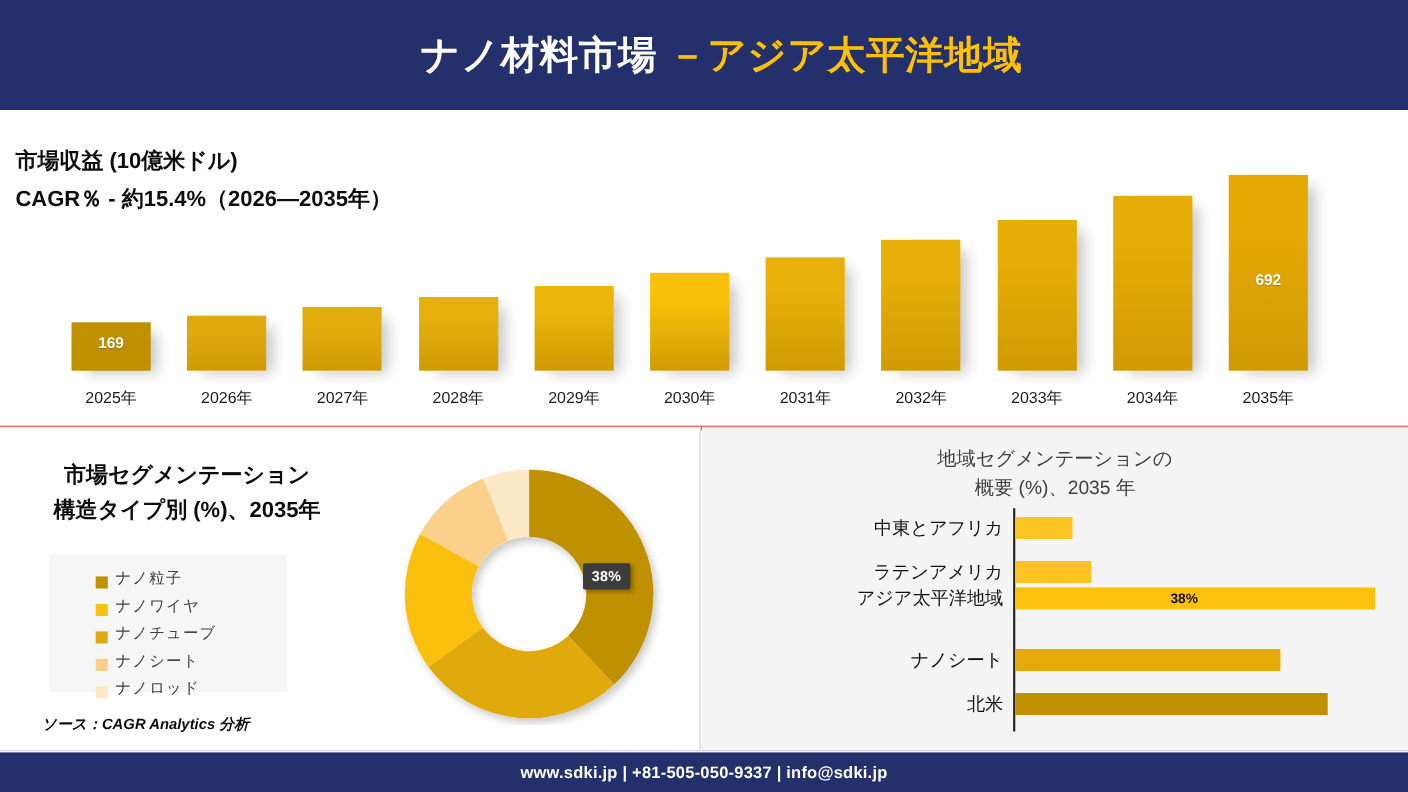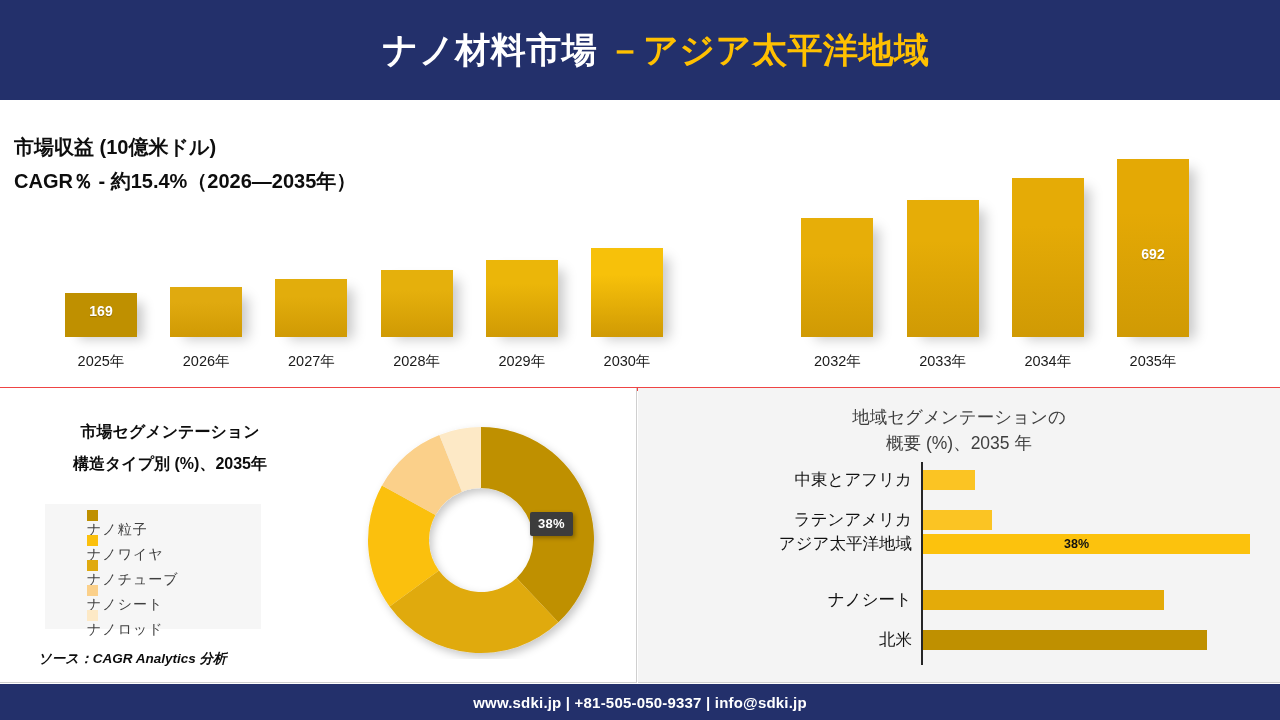--- a/index.html
+++ b/index.html
@@ -124,42 +124,41 @@
 
   .seg-title {
     position: absolute;
     left: 20px;
     top: 28px;
     width: 300px;
     text-align: center;
     color: #0d0d0d;
   }
   .seg-title-line {
-    font-size: 16px;
+    font-size: 20px;
     font-weight: bold;
     line-height: 32px;
     white-space: nowrap;
   }
 
   .legend {
     position: absolute;
     left: 45px;
     top: 116px;
     width: 216px;
     height: 125px;
     background: #f6f6f6;
     padding: 6px 0 0 0;
     box-sizing: border-box;
   }
   .legend-item {
     display: flex;
-    align-items: flex-start;
+    align-items: flex-end;
     height: 25px;
     padding-left: 42px;
-    flex-direction: column;
   }
   .legend-swatch {
     width: 11px;
     height: 11px;
     margin-right: 7px;
     flex: 0 0 auto;
   }
   .legend-label {
     font-size: 14px;
     color: #3f3f3f;
@@ -313,20 +312,24 @@
         <div class="bar" style="height: 67px; background: linear-gradient(rgb(229, 176, 12) 0%, rgb(229, 176, 12) 30%, rgb(208, 154, 4) 100%);"></div>
         <div class="bar-label">2028年</div>
       </div>
       <div class="bar-col" style="left: 485.8px; height: 77px;">
         <div class="bar" style="height: 77px; background: linear-gradient(rgb(235, 182, 9) 0%, rgb(235, 182, 9) 30%, rgb(208, 154, 4) 100%);"></div>
         <div class="bar-label">2029年</div>
       </div>
       <div class="bar-col" style="left: 591px; height: 89px;">
         <div class="bar" style="height: 89px; background: linear-gradient(rgb(247, 193, 10) 0%, rgb(247, 193, 10) 30%, rgb(208, 154, 4) 100%);"></div>
         <div class="bar-label">2030年</div>
+      </div>
+      <div class="bar-col" style="left: 696.2px; height: 103px;">
+        <div class="bar" style="height: 103px; background: linear-gradient(rgb(232, 176, 10) 0%, rgb(232, 176, 10) 30%, rgb(208, 154, 4) 100%);"></div>
+        <div class="bar-label">2031年</div>
       </div>
       <div class="bar-col" style="left: 801.4px; height: 119px;">
         <div class="bar" style="height: 119px; background: linear-gradient(rgb(231, 174, 8) 0%, rgb(231, 174, 8) 30%, rgb(208, 154, 4) 100%);"></div>
         <div class="bar-label">2032年</div>
       </div>
       <div class="bar-col" style="left: 906.6px; height: 137px;">
         <div class="bar" style="height: 137px; background: linear-gradient(rgb(230, 173, 7) 0%, rgb(230, 173, 7) 30%, rgb(208, 154, 4) 100%);"></div>
         <div class="bar-label">2033年</div>
       </div>
       <div class="bar-col" style="left: 1011.8px; height: 159px;">

